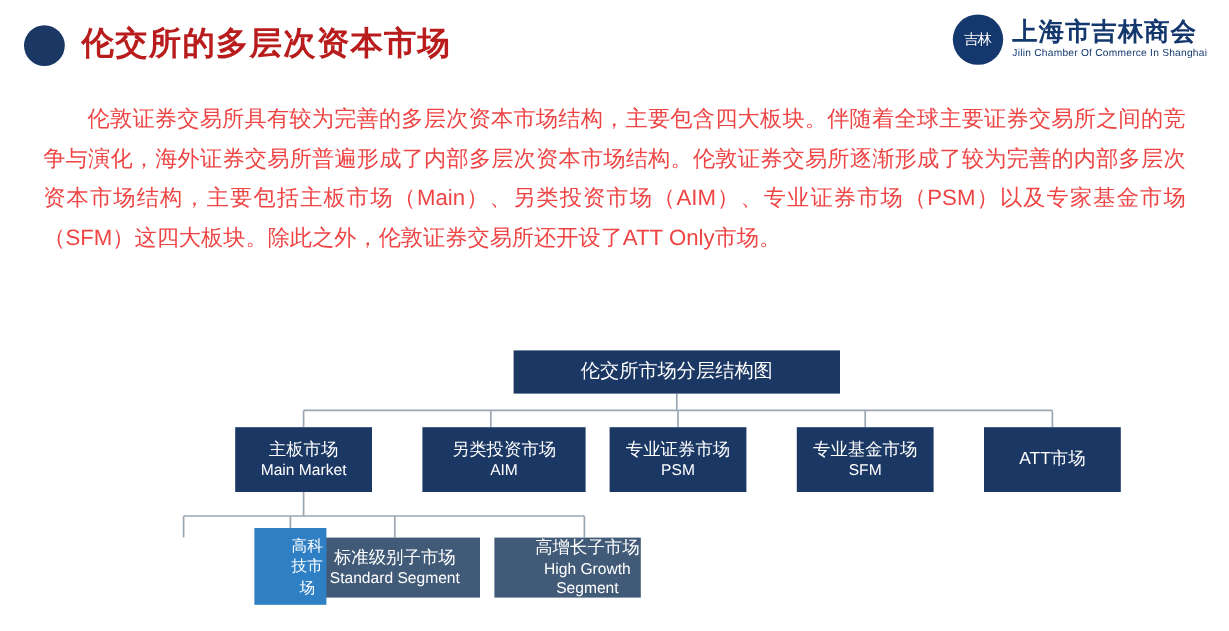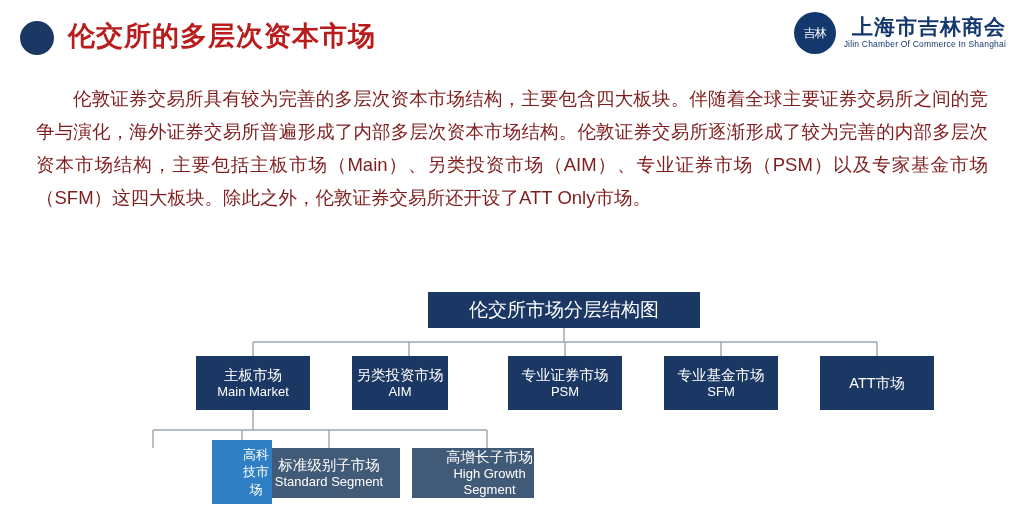--- a/index.html
+++ b/index.html
@@ -53,21 +53,21 @@
     color: #ffffff;
     display: flex;
     align-items: center;
     justify-content: center;
     font-size: 12px;
     line-height: 1.05;
     text-align: center;
     font-family: "Liberation Serif", serif;
     letter-spacing: -1px;
   }
-  .logo-text { display: flex; flex-direction: column; justify-content: center; text-align: right; }
+  .logo-text { display: flex; flex-direction: column; justify-content: center; }
   .logo-cn {
     font-size: 21px;
     font-weight: bold;
     color: #14386d;
     line-height: 1.05;
     letter-spacing: 1px;
   }
   .logo-en {
     font-size: 8.5px;
     color: #14386d;
@@ -75,21 +75,21 @@
     letter-spacing: 0.2px;
   }
 
   
   .paragraph {
     position: absolute;
     left: 36px; top: 82px;
     width: 952px;
     font-size: 18.5px;
     line-height: 33px;
-    color: #7f1d1d;
+    color: #ef4444;
     text-align: justify;
     text-indent: 2em;
   }
 
   
   .diagram {
     position: absolute;
     left: 0; top: 270px;
     width: 1024px;
     height: 256px;
@@ -115,29 +115,29 @@
   .node .en { font-size: 13px; }
 
   .node-root {
     left: 428px; top: 22px;
     width: 272px; height: 36px;
     background: #1b3864;
     font-size: 16px;
     font-weight: normal;
     justify-content: center;
   }
-  .node-root .cn { font-size: 19px; font-family: Liberation Serif, serif; }
+  .node-root .cn { font-size: 16px; font-family: Liberation Serif, serif; }
 
   .lvl2 {
     top: 86px;
     height: 54px;
     background: #1b3864;
   }
   .n-main   { left: 196px; width: 114px; }
-  .n-aim    { left: 352px; width: 96px; }
+  .n-aim    { left: 352px; width: 136px; }
   .n-psm    { left: 508px; width: 114px; }
   .n-sfm    { left: 664px; width: 114px; }
   .n-att    { left: 820px; width: 114px; height: 54px; }
 
   .lvl3 {
     top: 178px;
     height: 50px;
     background: #415a77;
   }
   .n-premium  { left: 82px;  width: 142px; }

